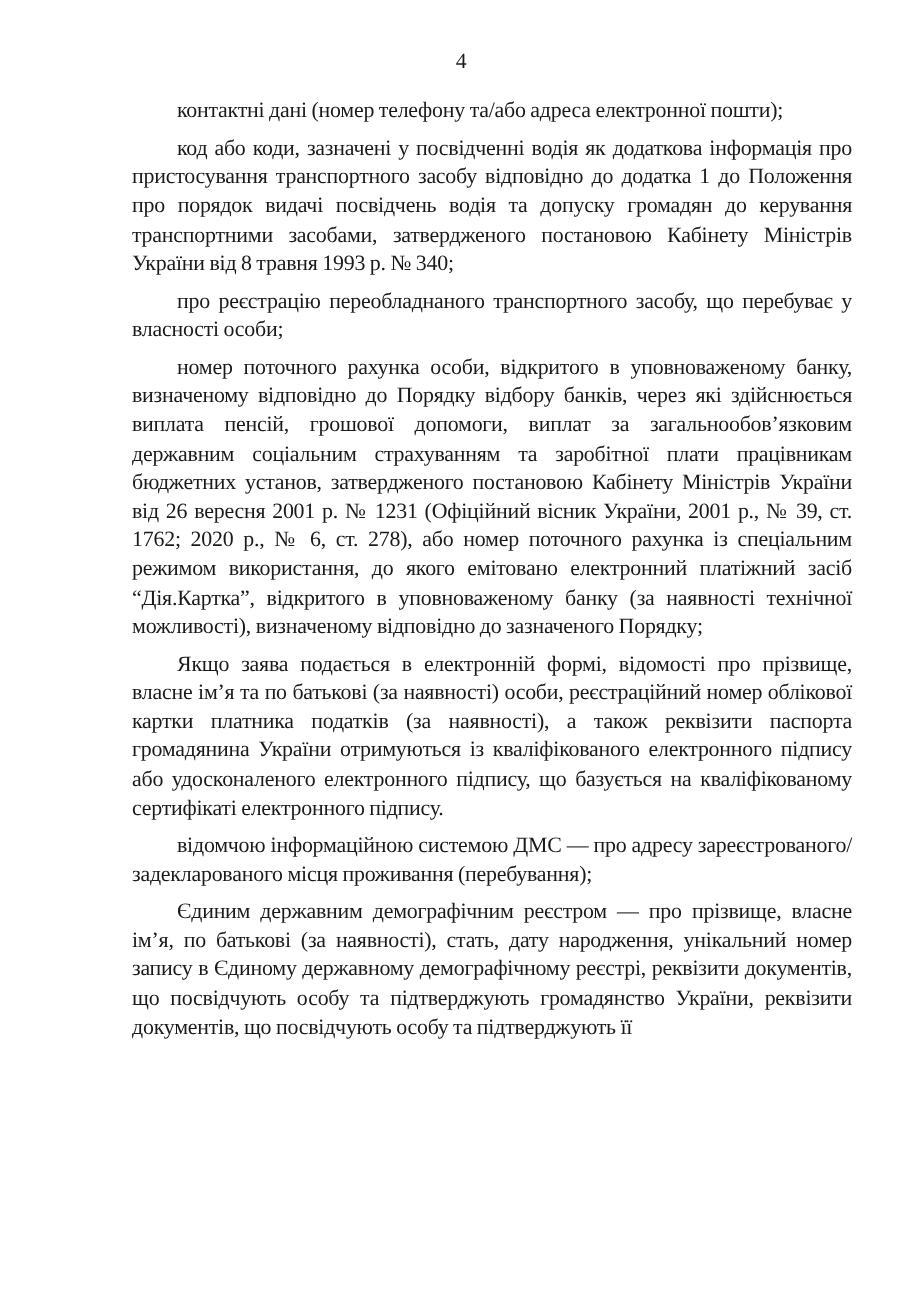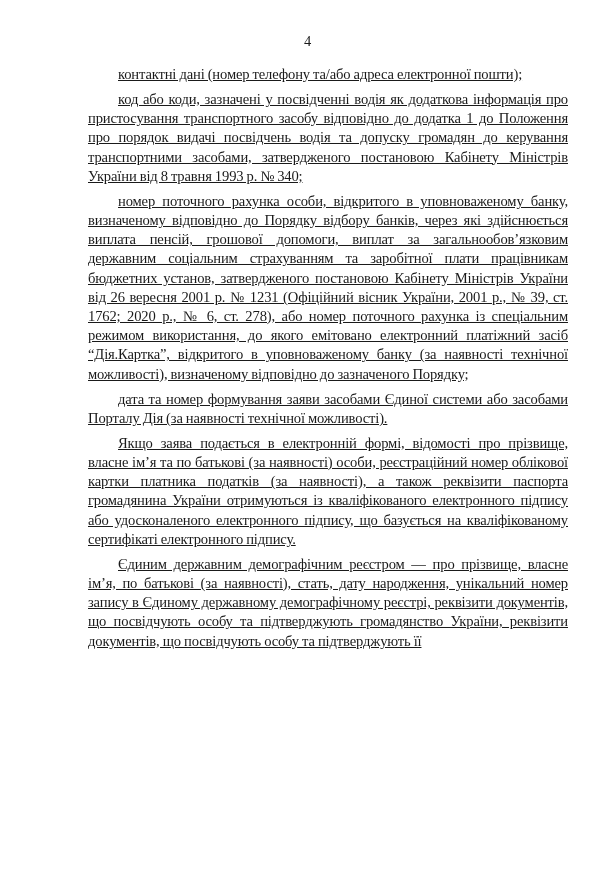--- a/index.html
+++ b/index.html
@@ -40,30 +40,30 @@
     font-size: 14.6px;
     line-height: 19.2px;
     letter-spacing: -0.15px;
     word-spacing: -0.4px;
   }
   .para {
     margin: 0 0 5.8px 0;
     text-indent: 30px;
     text-align: justify;
     hyphens: none;
-    text-decoration: underline;
   }
 </style>
 </head>
 <body>
 
 <div class="page">
   <div class="page-number">4</div>
 
   <div class="body-text">
     <p class="para">контактні дані (номер телефону та/або адреса електронної пошти);</p>
     <p class="para">код або коди, зазначені у посвідченні водія як додаткова інформація про пристосування транспортного засобу відповідно до додатка 1 до Положення про порядок видачі посвідчень водія та допуску громадян до керування транспортними засобами, затвердженого постановою Кабінету Міністрів України від 8 травня 1993 р. № 340;</p>
+    <p class="para">про реєстрацію переобладнаного транспортного засобу, що перебуває у власності особи;</p>
     <p class="para">номер поточного рахунка особи, відкритого в уповноваженому банку, визначеному відповідно до Порядку відбору банків, через які здійснюється виплата пенсій, грошової допомоги, виплат за загальнообов’язковим державним соціальним страхуванням та заробітної плати працівникам бюджетних установ, затвердженого постановою Кабінету Міністрів України від 26 вересня 2001 р. № 1231 (Офіційний вісник України, 2001 р., № 39, ст. 1762; 2020 р., № 6, ст. 278), або номер поточного рахунка із спеціальним режимом використання, до якого емітовано електронний платіжний засіб “Дія.Картка”, відкритого в уповноваженому банку (за наявності технічної можливості), визначеному відповідно до зазначеного Порядку;</p>
-    <p class="para">дата та номер формування заяви засобами Єдиної системи або засобами Порталу Дія (за наявності технічної можливості).</p>
     <p class="para">Якщо заява подається в електронній формі, відомості про прізвище, власне ім’я та по батькові (за наявності) особи, реєстраційний номер облікової картки платника податків (за наявності), а також реквізити паспорта громадянина України отримуються із кваліфікованого електронного підпису або удосконаленого електронного підпису, що базується на кваліфікованому сертифікаті електронного підпису.</p>
+    <p class="para">відомчою інформаційною системою ДМС — про адресу зареєстрованого/задекларованого місця проживання (перебування);</p>
     <p class="para">Єдиним державним демографічним реєстром — про прізвище, власне ім’я, по батькові (за наявності), стать, дату народження, унікальний номер запису в Єдиному державному демографічному реєстрі, реквізити документів, що посвідчують особу та підтверджують громадянство України, реквізити документів, що посвідчують особу та підтверджують її</p>
   </div>
 </div>
 
 </body></html>

